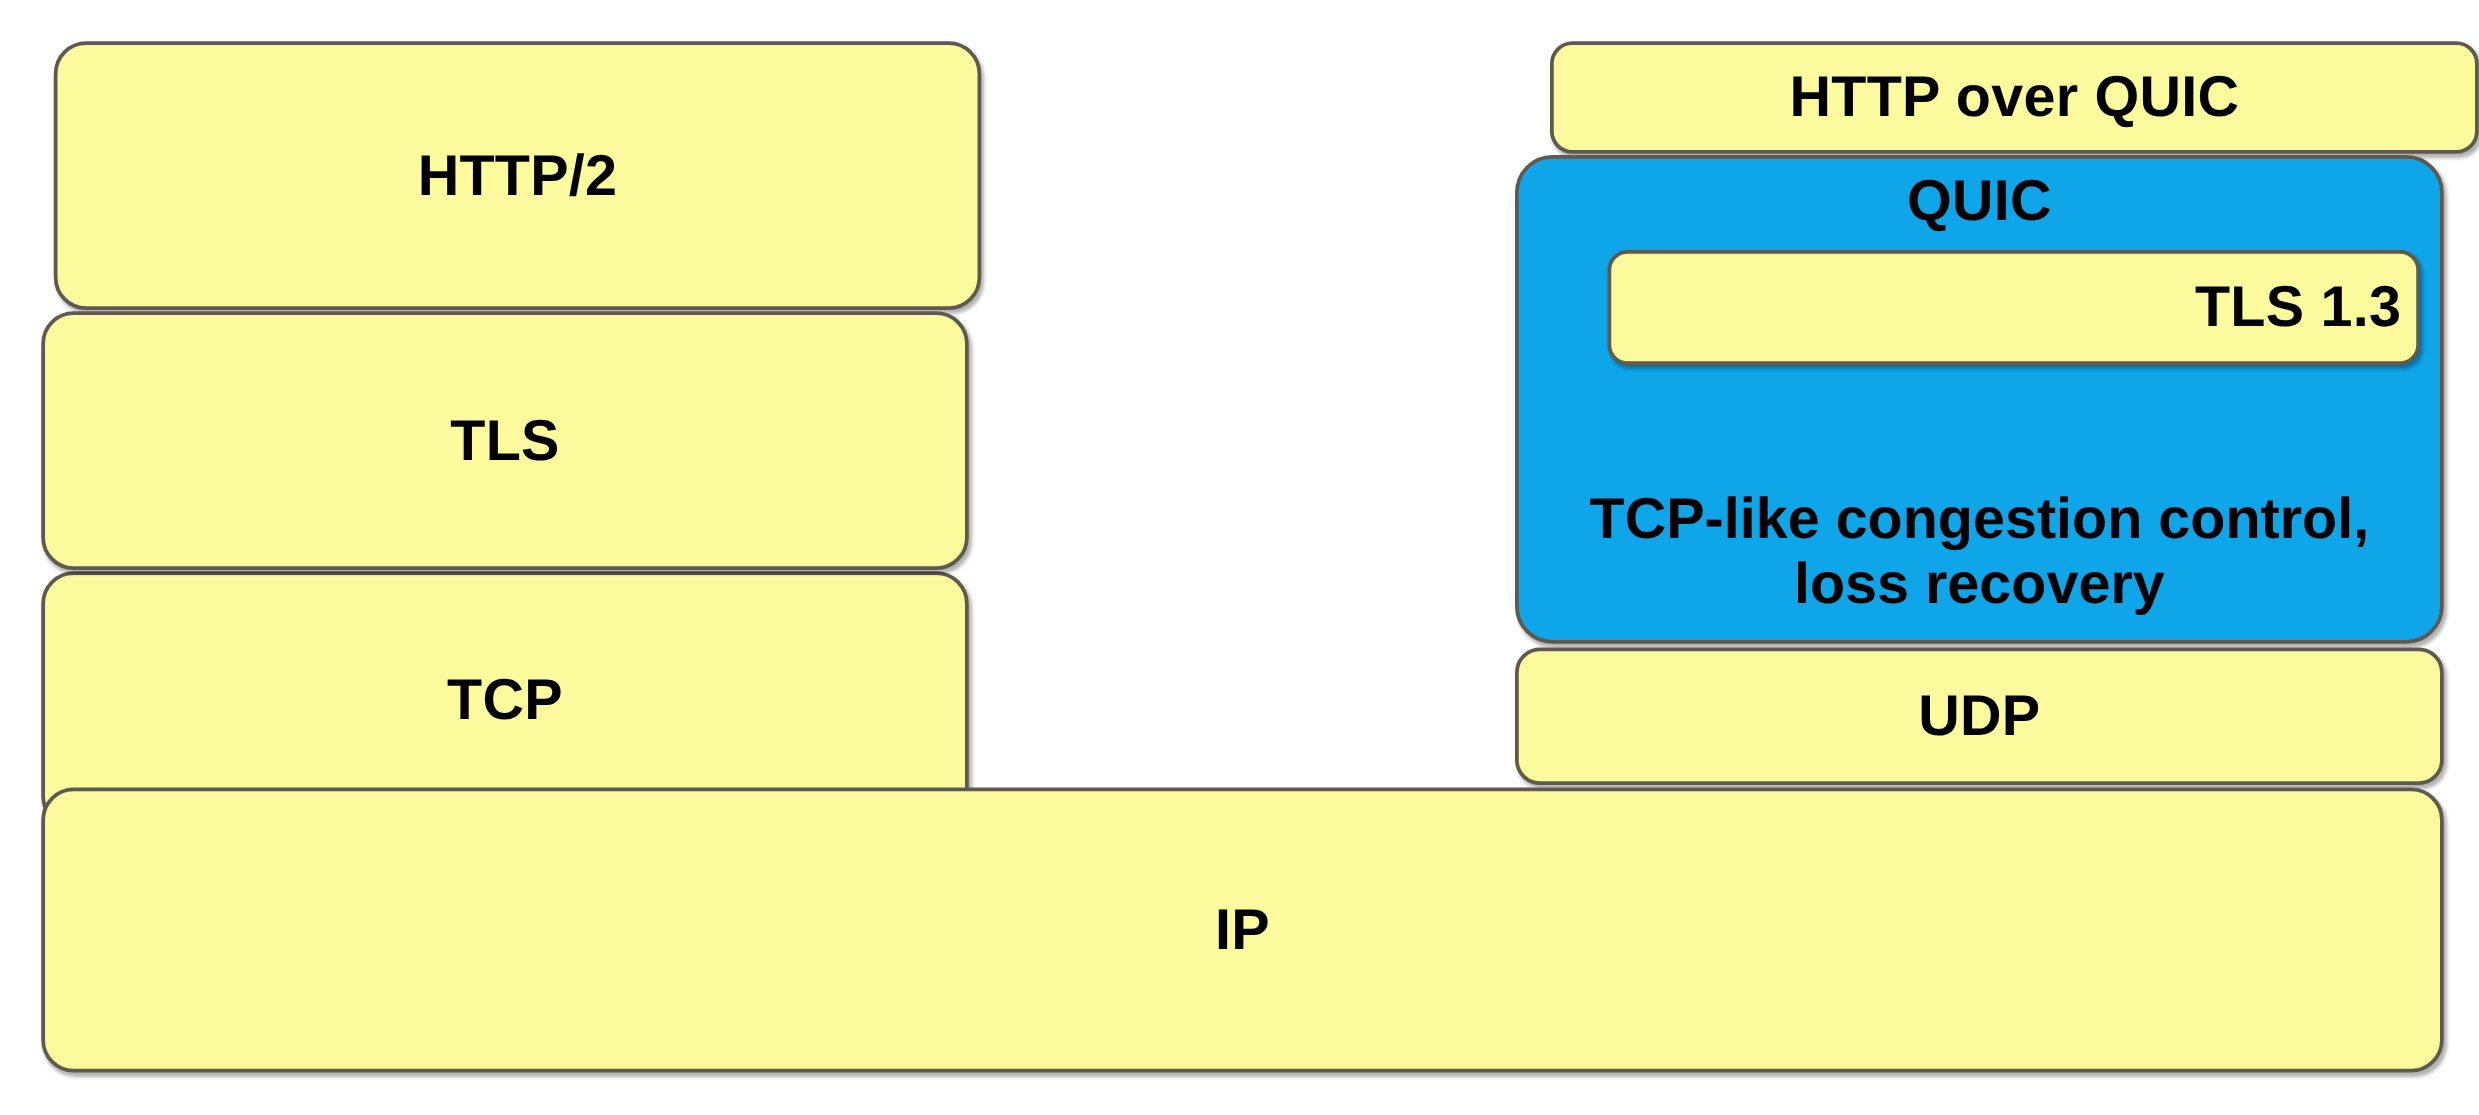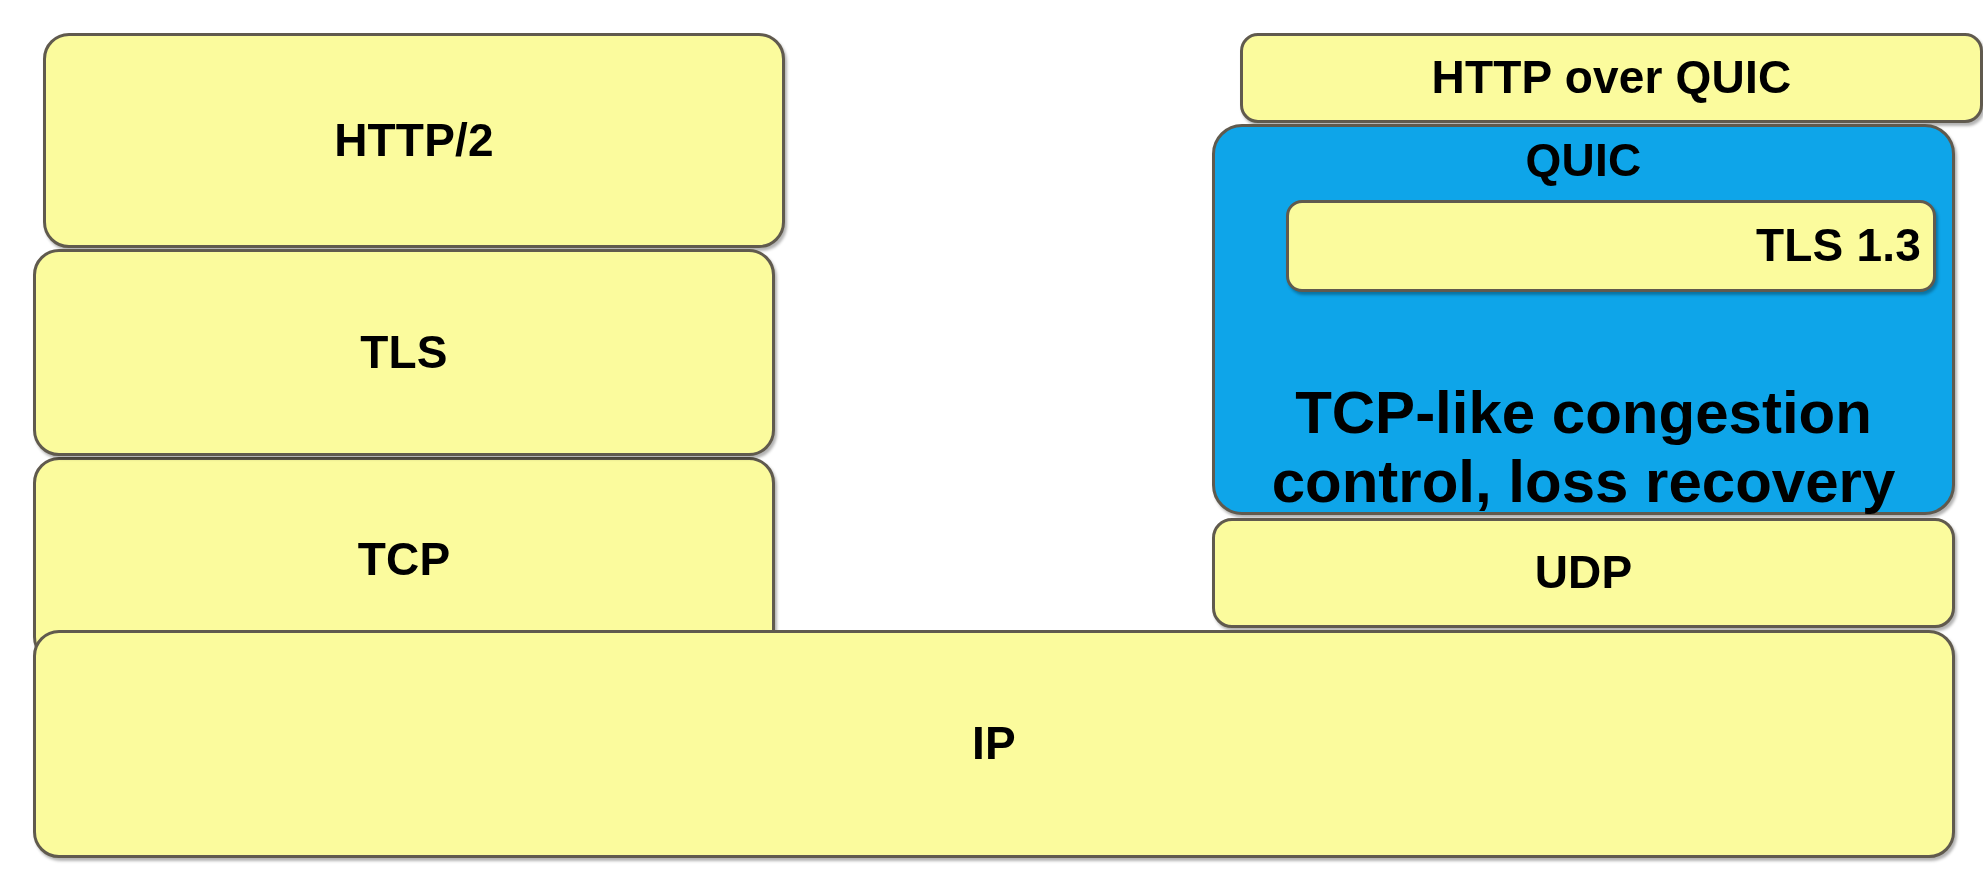--- a/index.html
+++ b/index.html
@@ -56,22 +56,22 @@
   #box-http2  { left: 33px;  top: 33px;  width: 742px; height: 215px; font-size: 46px; border-radius: 26px; margin-left: 10px; }
   #box-tls    { left: 33px;  top: 249px; width: 742px; height: 207px; font-size: 46px; border-radius: 26px; }
   #box-tcp    { left: 33px;  top: 457px; width: 742px; height: 206px; font-size: 46px; border-radius: 26px; }
 
   
   #box-http-over-quic { left: 1212px; top: 33px;  width: 743px; height: 90px;  font-size: 46px; border-radius: 18px; margin-left: 28px; }
   #box-quic           { left: 1212px; top: 124px; width: 743px; height: 391px; font-size: 46px; border-radius: 30px;
                         align-items: flex-start; padding-top: 8px; }
   #box-tls13          { left: 1286px; top: 200px; width: 650px; height: 92px;  font-size: 46px; border-radius: 16px; z-index: 5; text-align: right; }
   #quic-footer        { position: absolute; left: 1212px; top: 388px; width: 743px; height: 128px;
-                        display: flex; align-items: flex-end; justify-content: center; text-align: center;
-                        font-size: 60px; font-weight: bold; color: #000; line-height: 1.14; z-index: 6;
+                        display: flex; align-items: flex-start; justify-content: center; text-align: center;
+                        font-size: 46px; font-weight: bold; color: #000; line-height: 1.14; z-index: 6;
                         pointer-events: none; }
   #box-udp            { left: 1212px; top: 518px; width: 743px; height: 110px; font-size: 46px; border-radius: 20px; }
 
   
   #box-ip { left: 33px; top: 630px; width: 1922px; height: 228px; font-size: 46px; border-radius: 26px; }
 </style>
 </head>
 <body>
 
 <div id="stage">

